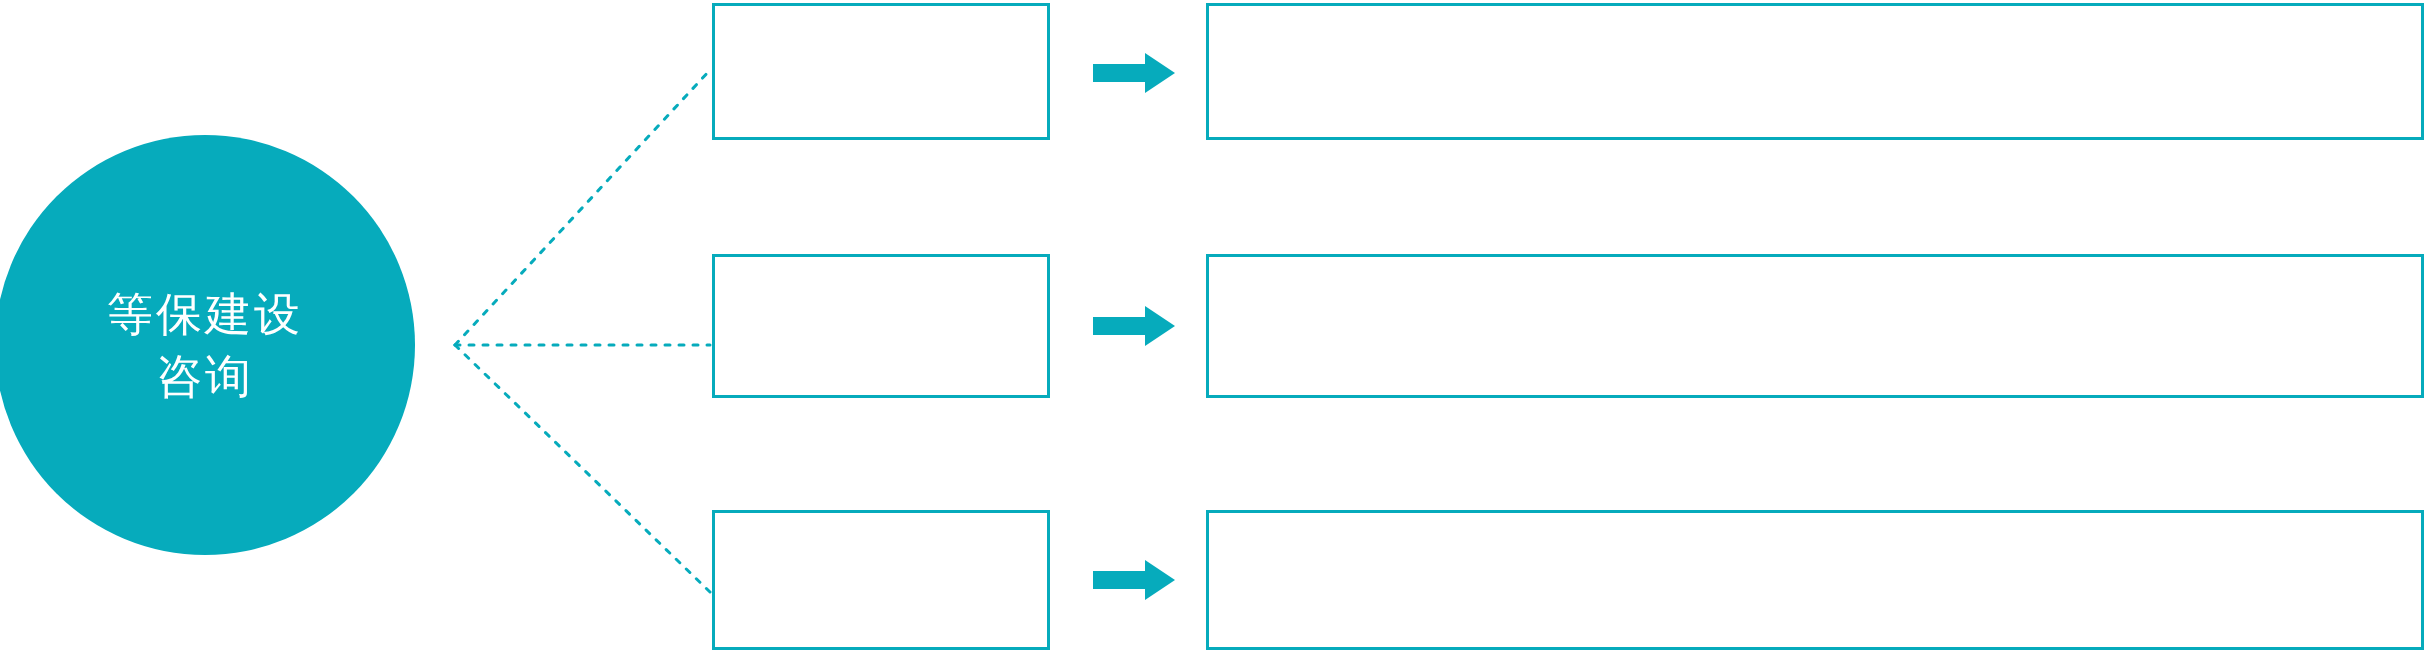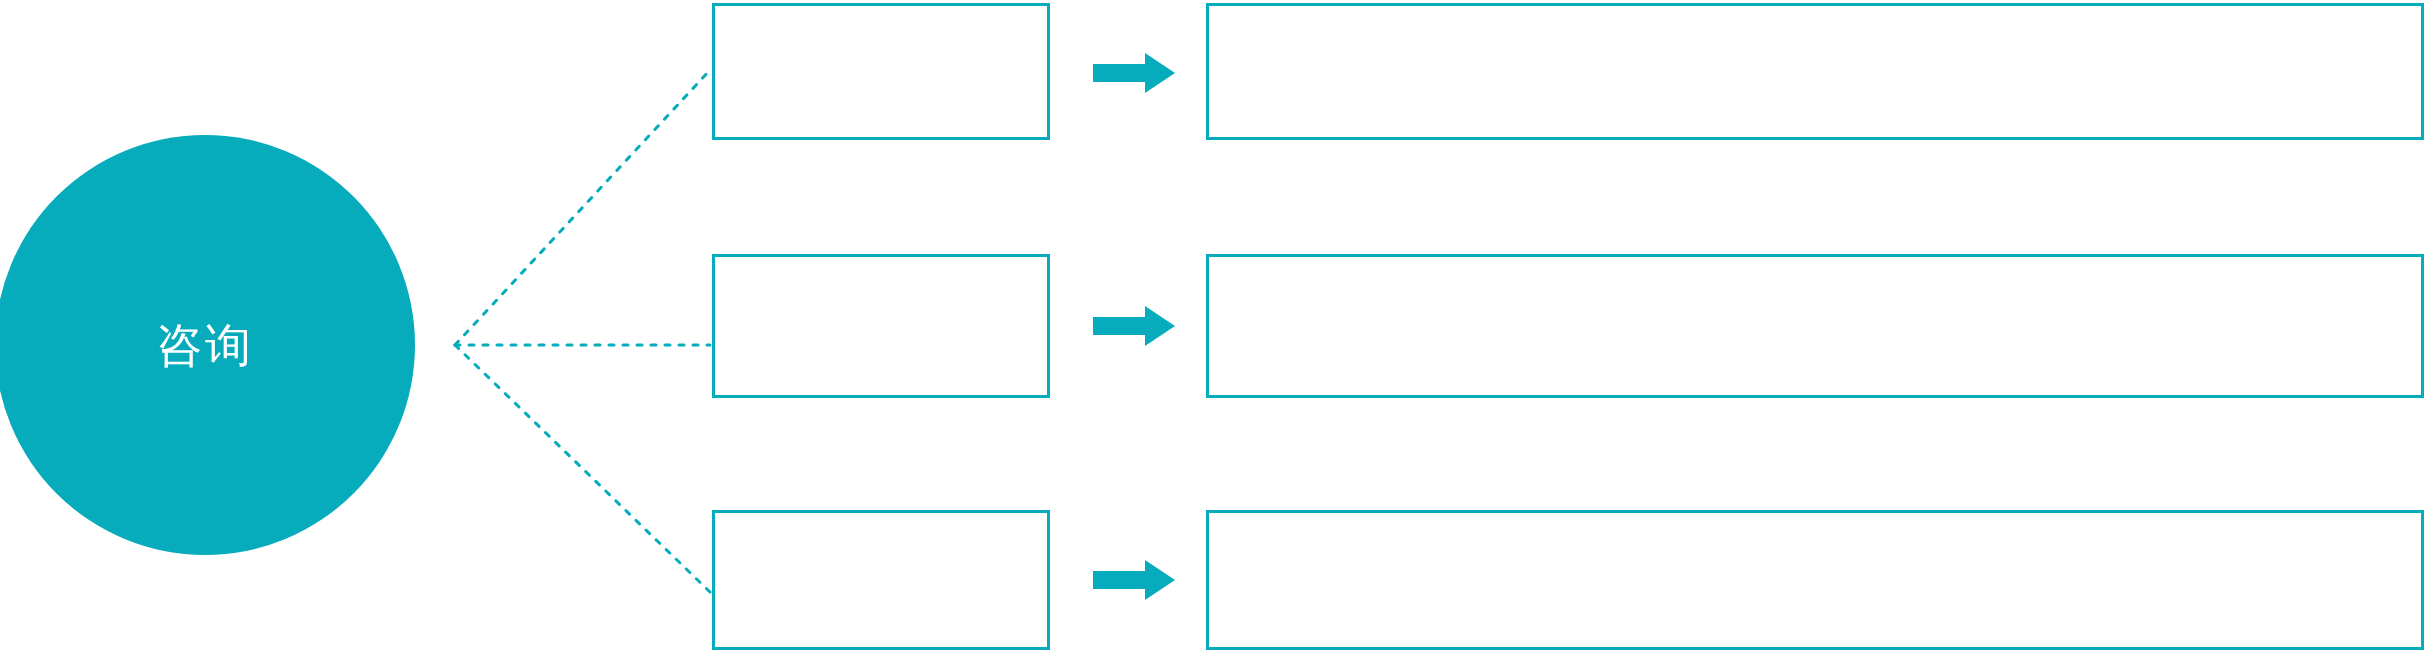--- a/index.html
+++ b/index.html
@@ -90,20 +90,21 @@
 
 <div id="canvas">
 
   <svg class="connectors" viewBox="0 0 2434 655" xmlns="http://www.w3.org/2000/svg">
     <line x1="455" y1="345" x2="710" y2="70" stroke="#06abbc" stroke-width="3" stroke-dasharray="5 9" stroke-linecap="round"></line>
     <line x1="455" y1="345" x2="710" y2="345" stroke="#06abbc" stroke-width="3" stroke-dasharray="5 9" stroke-linecap="round"></line>
     <line x1="455" y1="345" x2="710" y2="592" stroke="#06abbc" stroke-width="3" stroke-dasharray="5 9" stroke-linecap="round"></line>
   </svg>
 
   <div class="hub-circle">
+    <div class="hub-line">等保建设</div>
     <div class="hub-line">咨询</div>
   </div>
 
   <div class="row" style="top:0px;">
     <div class="box box-small" style="top:3px; height:137px;">
       <span class="box-text"></span>
     </div>
     <div class="arrow-wrap" style="top:53px;">
       <svg width="82" height="40" viewBox="0 0 82 40" xmlns="http://www.w3.org/2000/svg">
         <polygon points="0,11 52,11 52,0 82,20 52,40 52,29 0,29" fill="#06abbc"></polygon>

